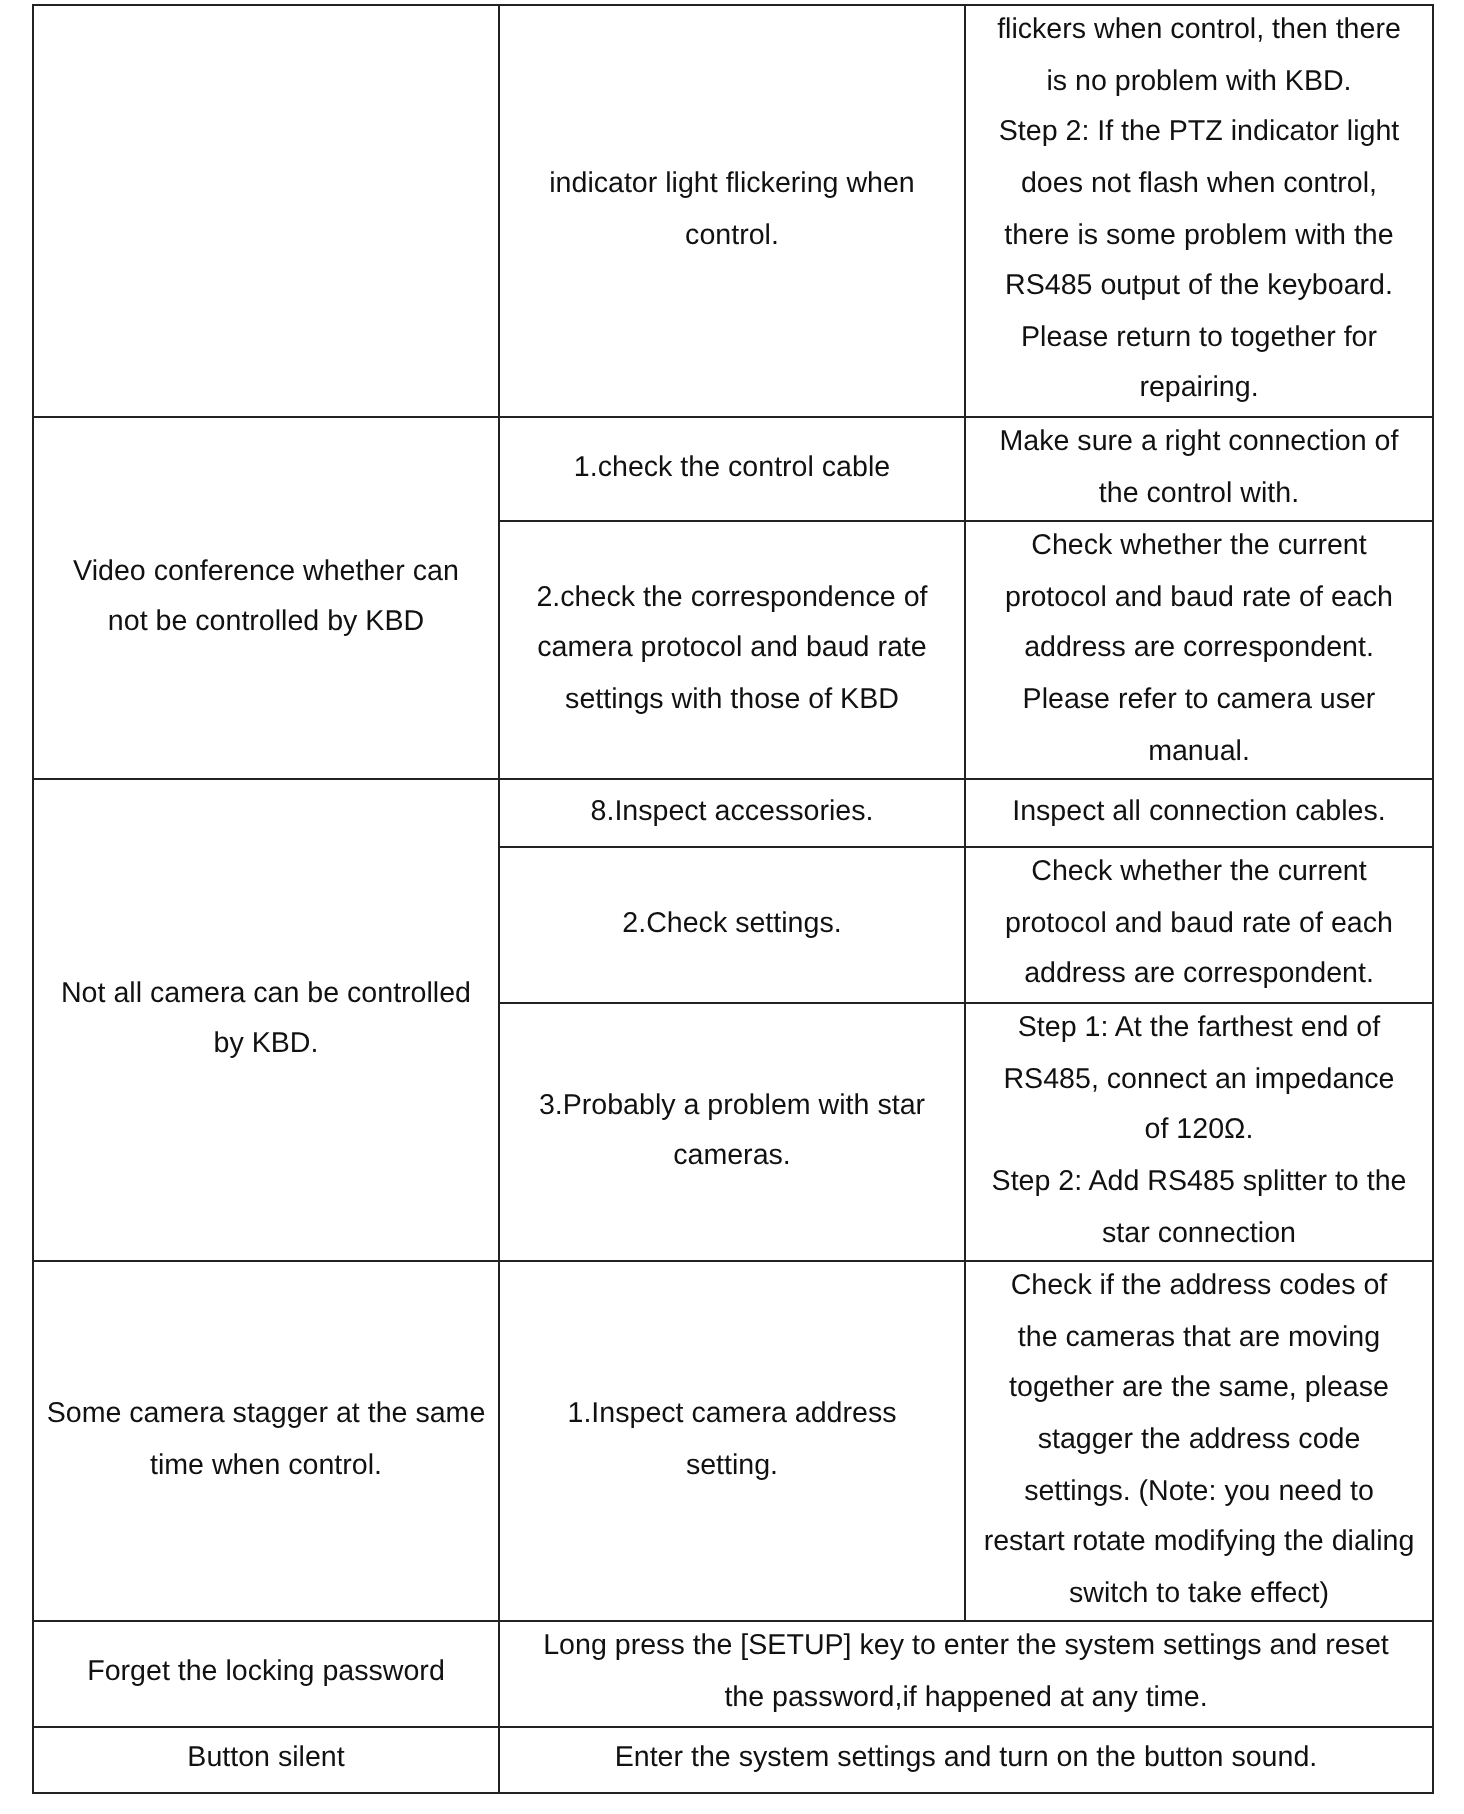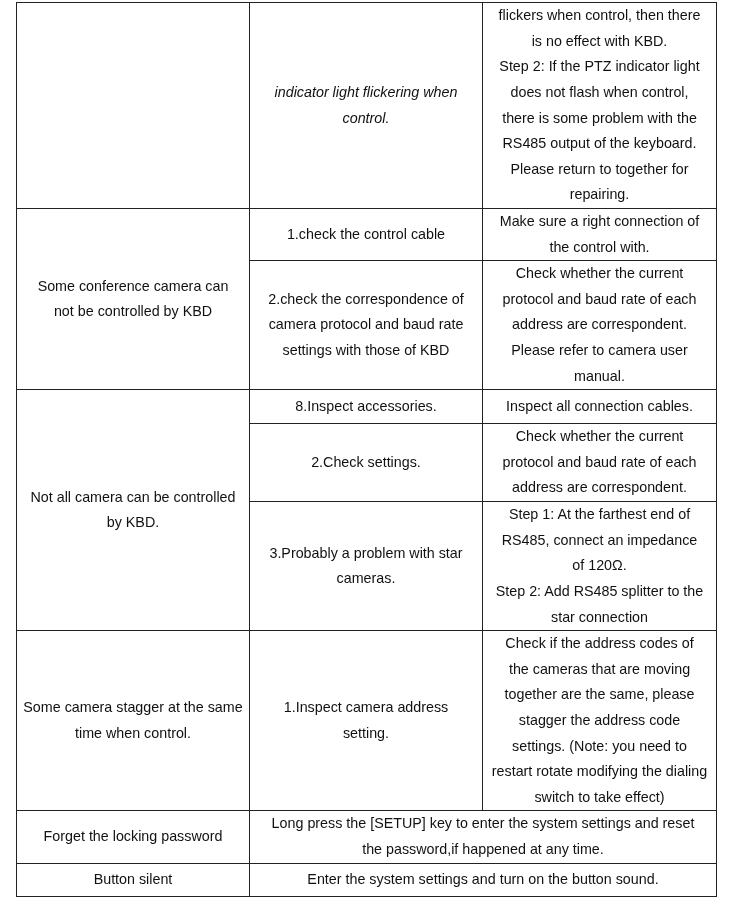--- a/index.html
+++ b/index.html
@@ -13,21 +13,21 @@
     table.trouble td {
       border: 1.3px solid #222;
       text-align: center; vertical-align: middle;
       font-size: 14.3px; line-height: 25.6px;
       padding: 0 6px;
       margin-left: 24px;
     }
     col.c1 { width: 233px; }
     col.c2 { width: 233px; }
     col.c3 { width: 234px; }
-    td.top { vertical-align: top; font-style: italic; }
+    td.top { vertical-align: top; }
     .ln { display: block; }
   </style>
 </head>
 <body>
 
 <table class="trouble">
   <colgroup>
       <col class="c1">
       <col class="c2">
       <col class="c3">
@@ -35,33 +35,33 @@
   <tbody>
 
     <tr style="height:206px">
       <td></td>
       <td class="top">
         <span class="ln">indicator light flickering when</span>
         <span class="ln">control.</span>
       </td>
       <td>
         <span class="ln">flickers when control, then there</span>
-        <span class="ln">is no effect with KBD.</span>
+        <span class="ln">is no problem with KBD.</span>
         <span class="ln">Step 2: If the PTZ indicator light</span>
         <span class="ln">does not flash when control,</span>
         <span class="ln">there is some problem with the</span>
         <span class="ln">RS485 output of the keyboard.</span>
         <span class="ln">Please return to together for</span>
         <span class="ln">repairing.</span>
       </td>
     </tr>
 
     <tr style="height:51px">
       <td rowspan="2">
-        <span class="ln">Some conference camera can</span>
+        <span class="ln">Video conference whether can</span>
         <span class="ln">not be controlled by KBD</span>
       </td>
       <td>
         <span class="ln">1.check the control cable</span>
       </td>
       <td>
         <span class="ln">Make sure a right connection of</span>
         <span class="ln">the control with.</span>
       </td>
     </tr>

